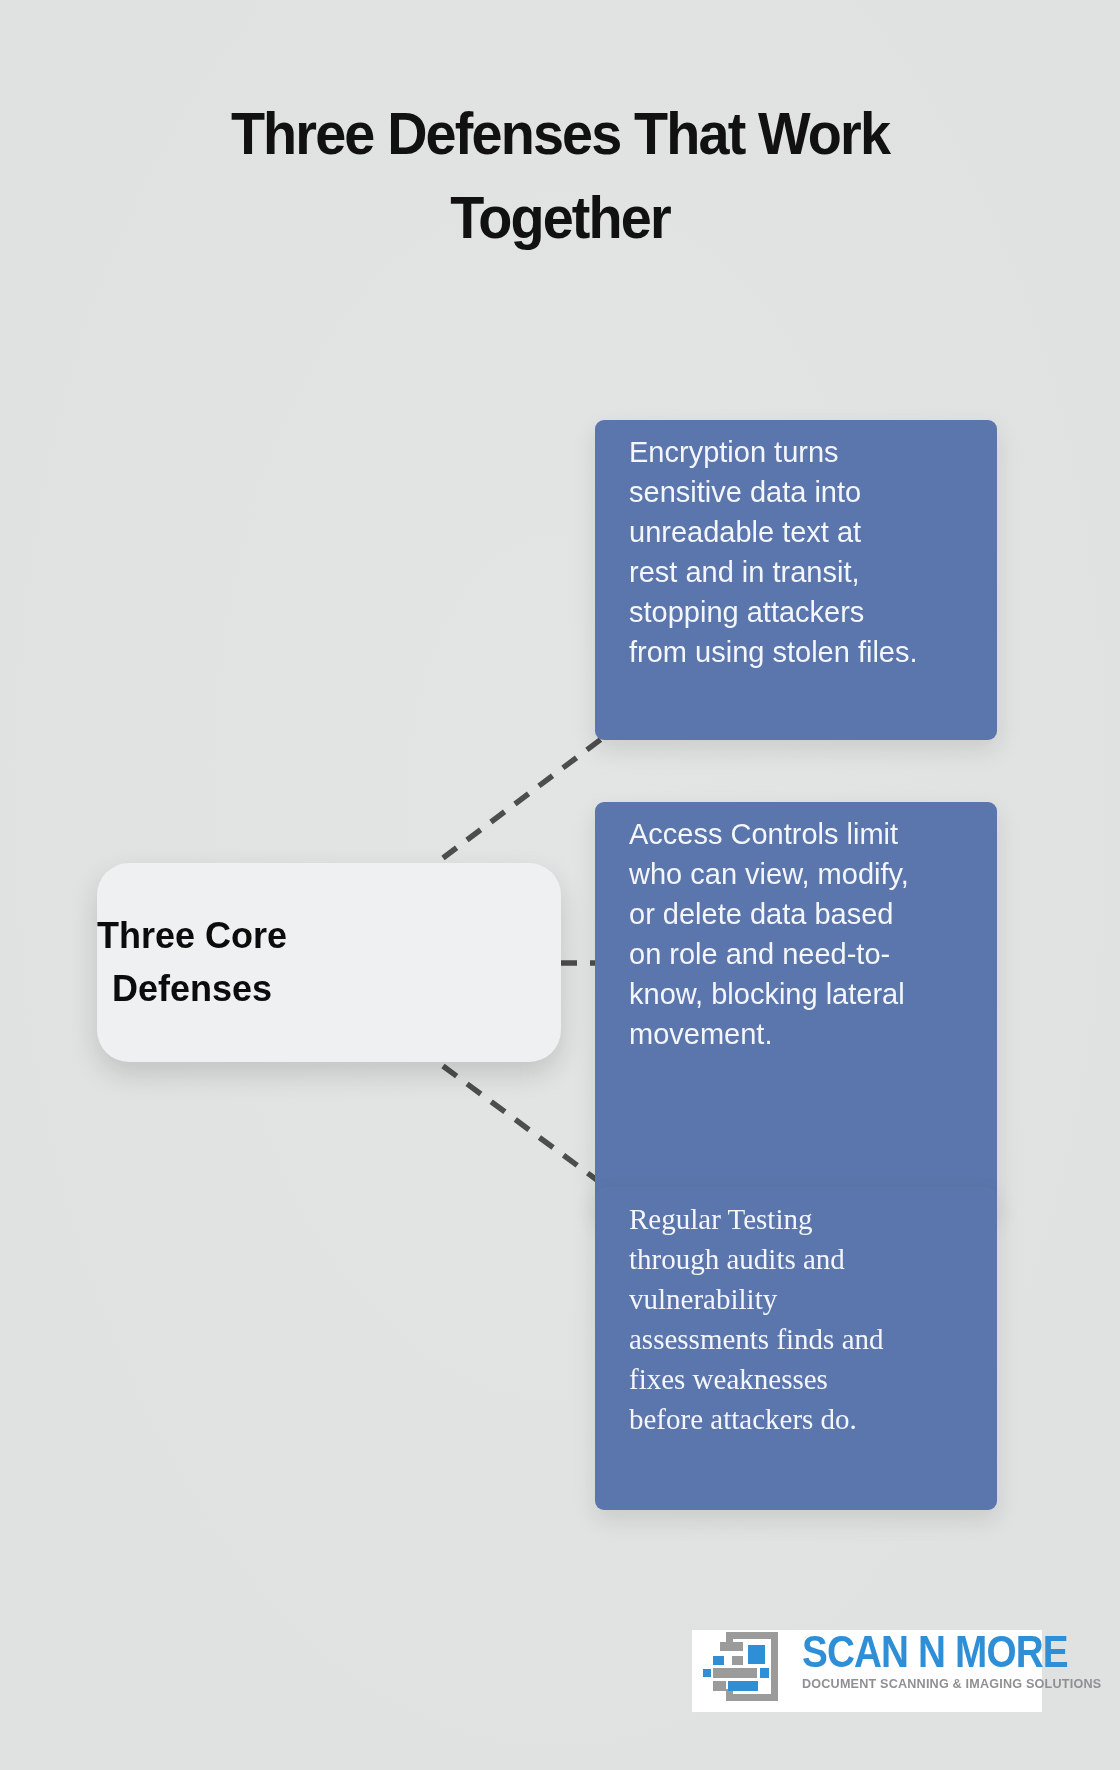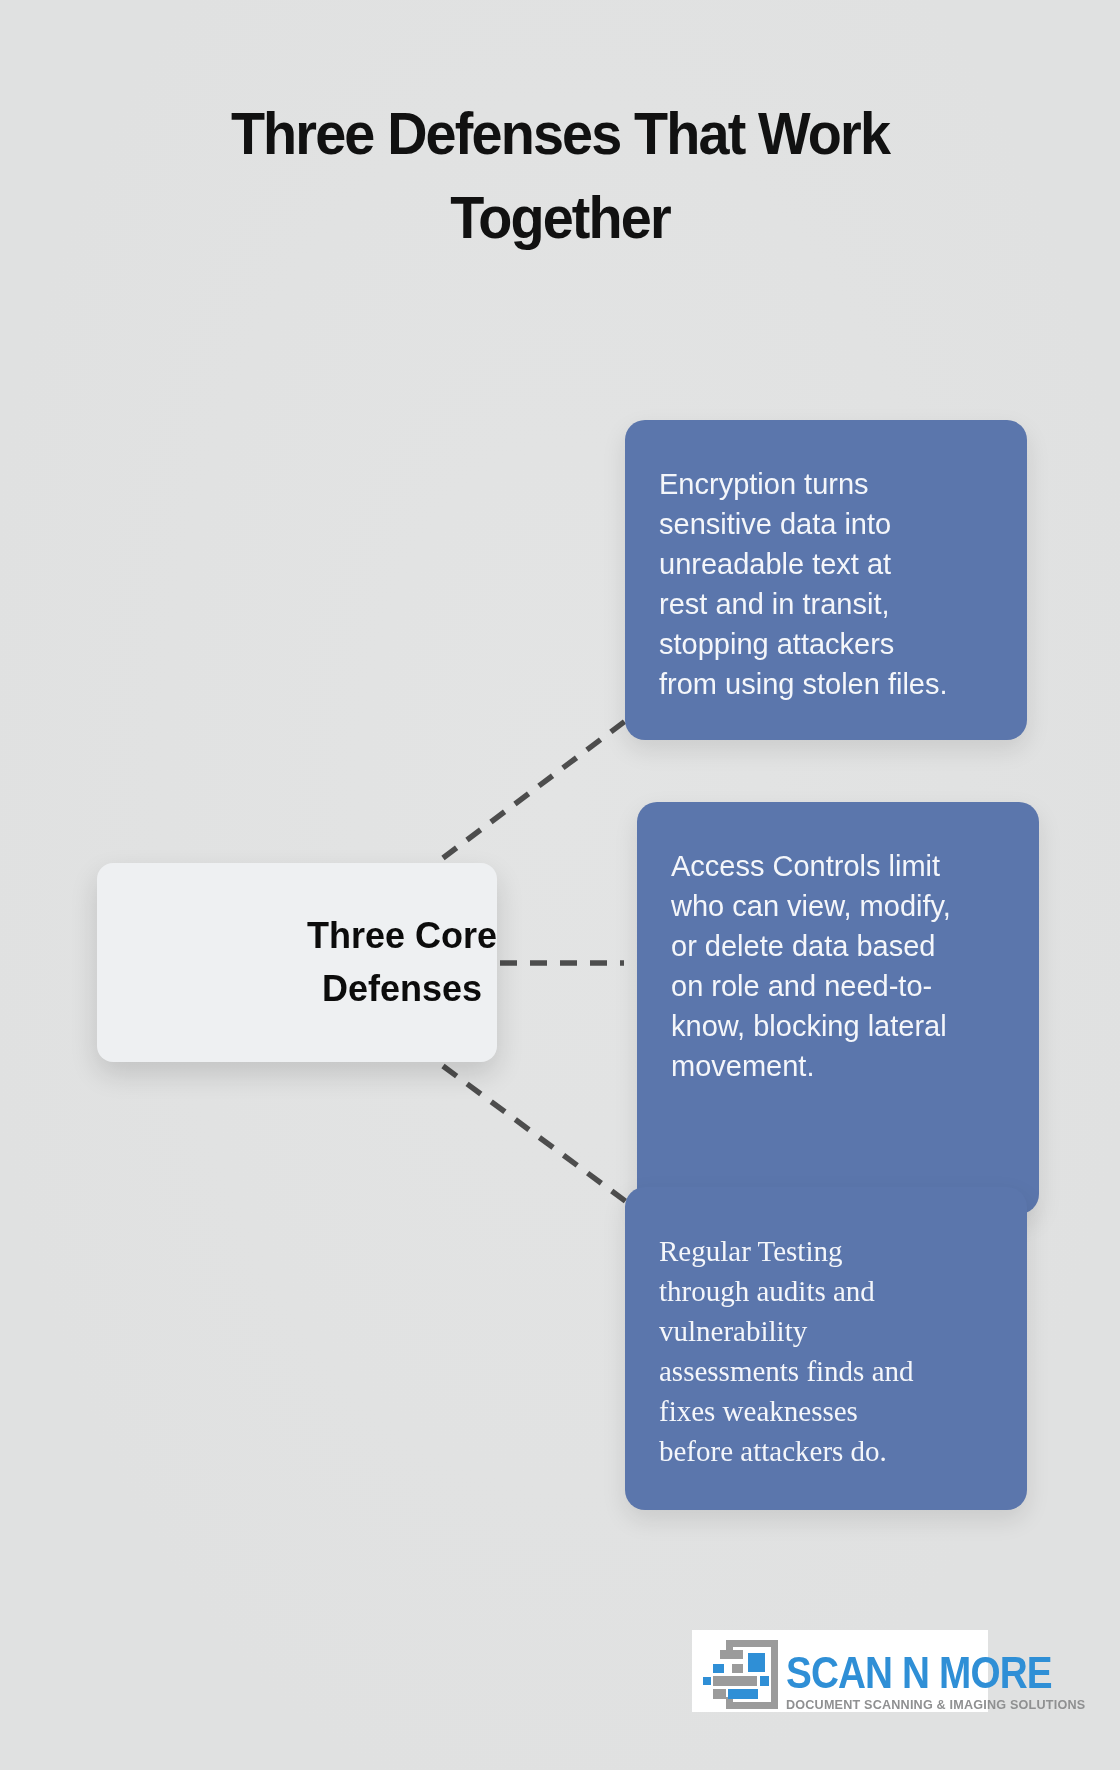--- a/index.html
+++ b/index.html
@@ -36,49 +36,49 @@
   .connectors{
     position:absolute;top:0;left:0;width:1120px;height:1770px;
     pointer-events:none;
   }
   .connectors line{
     stroke:var(--connector);
     stroke-width:5.5;
     stroke-dasharray:17 13;
   }
   .node{
-    position:absolute;left:97px;top:863px;width:400px;height:199px;
+    position:absolute;left:97px;top:863px;width:464px;height:199px;
     background:var(--node-bg);
-    border-radius:16px;
+    border-radius:32px;
     box-shadow:0 12px 28px rgba(0,0,0,0.14);
-    display:flex;align-items:center;justify-content:flex-end;
+    display:flex;align-items:center;justify-content:flex-start;
   }
   .node span{
     font-size:36px;font-weight:bold;color:#0c0c0c;
     text-align:center;line-height:1.45;white-space:pre-line;
   }
   .card{
-    position:absolute;left:625px;width:402px;
+    position:absolute;left:595px;width:402px;
     background:var(--card-blue);
-    border-radius:20px;
+    border-radius:9px;
     box-shadow:0 10px 24px rgba(0,0,0,0.10);
-    padding:44px 34px;
+    padding:12px 34px;
   }
   .card p{
     color:var(--card-text);
     font-size:29px;line-height:40px;
     white-space:pre-line;
   }
   .card-1{top:420px;height:320px;}
-  .card-2{top:802px;height:412px;margin-left:12px;}
+  .card-2{top:802px;height:412px;}
   .card-3{top:1187px;height:323px;font-family:Liberation Serif, serif;}
   .logo{
-    position:absolute;left:692px;top:1630px;width:296px;height:82px;
+    position:absolute;left:692px;top:1630px;width:350px;height:82px;
     background:#ffffff;
-    display:flex;align-items:flex-end;gap:4px;
+    display:flex;align-items:flex-start;gap:20px;
     padding-left:10px;
   }
   .logo-icon{position:relative;width:80px;height:74px;flex:0 0 auto;}
   .logo-icon .frame{
     position:absolute;left:24px;top:2px;width:52px;height:69px;
     border:7px solid var(--logo-gray);
   }
   .logo-icon .patch{position:absolute;left:24px;top:13px;width:7px;height:46px;background:#ffffff;}
   .logo-icon .blk{position:absolute;}
   .logo-icon .g{background:var(--logo-gray);}

